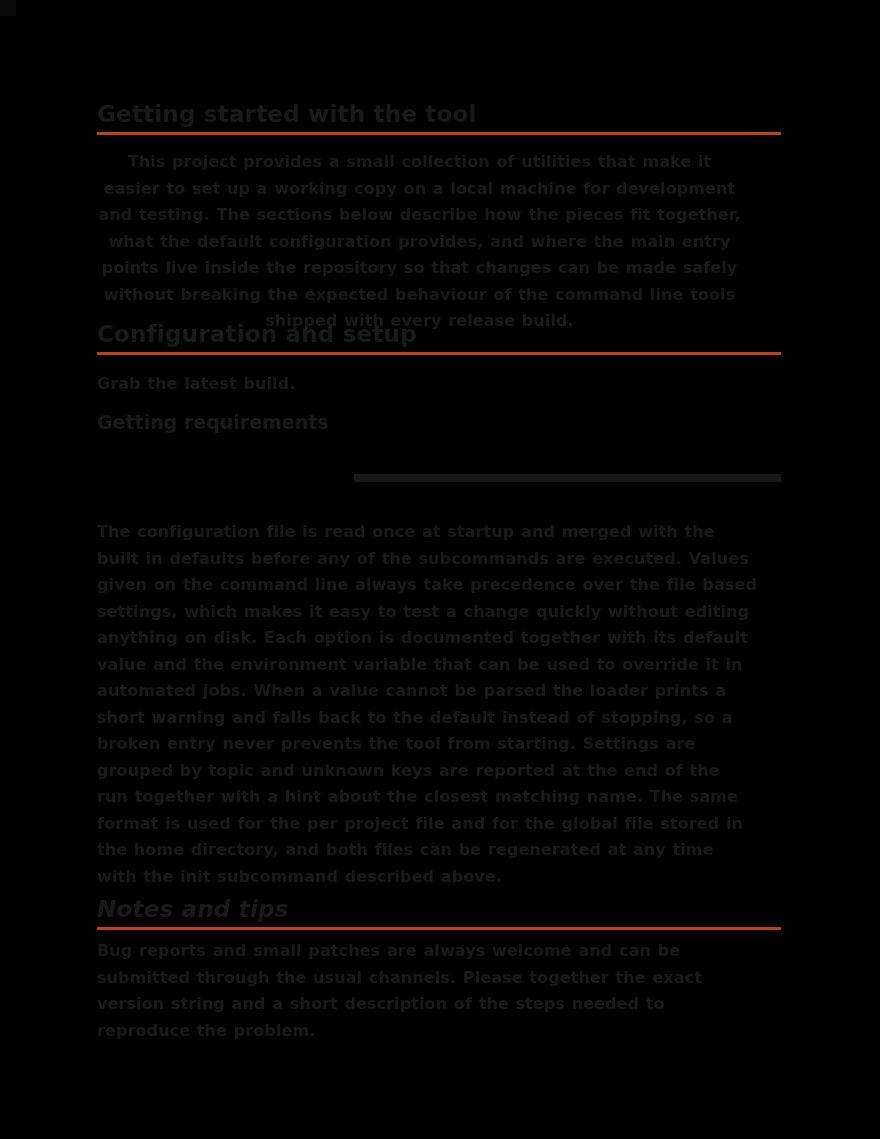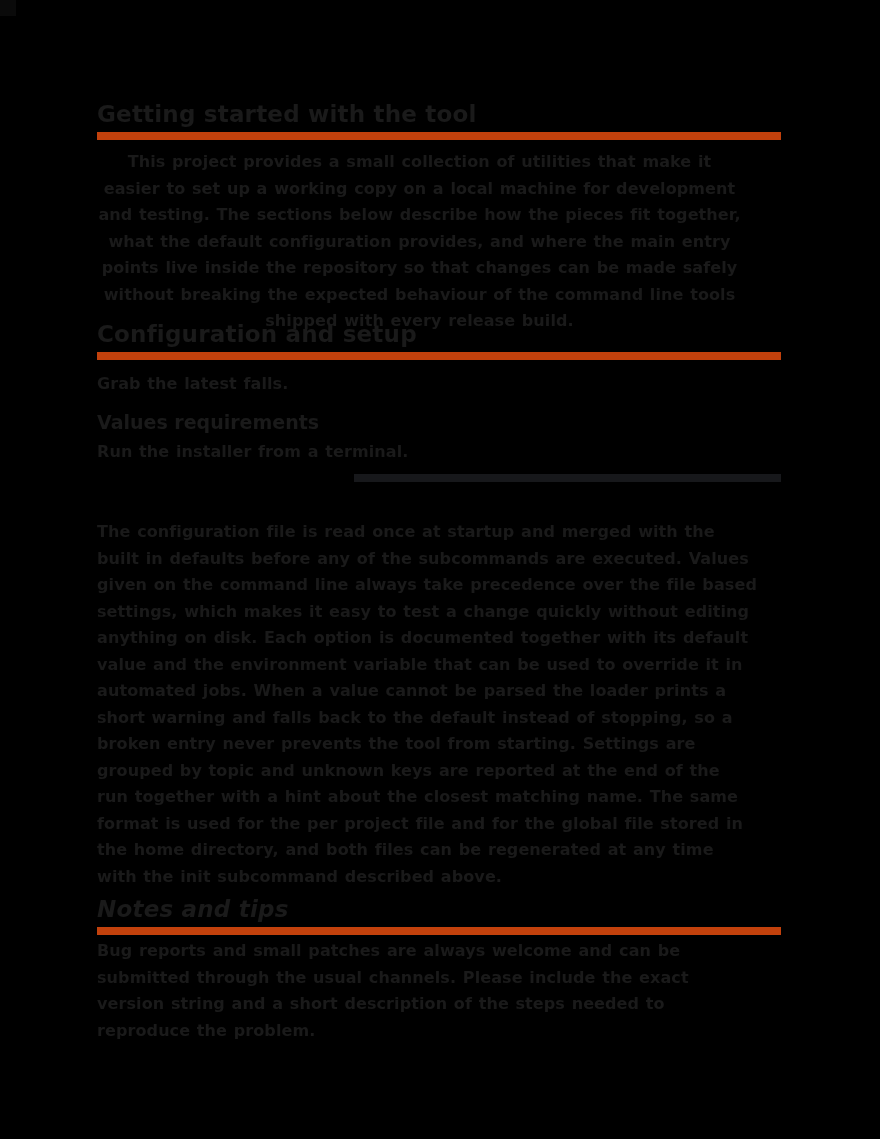--- a/index.html
+++ b/index.html
@@ -37,21 +37,21 @@
   }
   .h2 {
     font-size: 23px;
     line-height: 27px;
     font-weight: 800;
     letter-spacing: 0.2px;
     width: 684px;
   }
   .h2.underlined {
     padding-bottom: 4px;
-    border-bottom: 8px solid #c2410c;
+    border-bottom: 3px solid #c2410c;
   }
   .h3 {
     font-size: 19px;
     line-height: 24px;
     font-weight: 800;
     width: 684px;
   }
   .para, .line {
     font-size: 16px;
     line-height: 26.5px;
@@ -84,28 +84,27 @@
 <div class="corner-artifact"></div>
 
 <div class="content">
 
   <h2 class="block h2 h2-a underlined">Getting started with the tool</h2>
 
   <p class="block para para-a">This project provides a small collection of utilities that make it easier to set up a working copy on a local machine for development and testing. The sections below describe how the pieces fit together, what the default configuration provides, and where the main entry points live inside the repository so that changes can be made safely without breaking the expected behaviour of the command line tools shipped with every release build.</p>
 
   <h2 class="block h2 h2-b underlined">Configuration and setup</h2>
 
-  <p class="block line line-b">Grab the latest falls.</p>
+  <p class="block line line-b">Grab the latest build.</p>
 
-  <h3 class="block h3 h3-a">Values requirements</h3>
+  <h3 class="block h3 h3-a">Getting requirements</h3>
 
-  <p class="block line line-c">Run the installer from a terminal.</p>
 
   <div class="rule-fragment"></div>
 
 
   <p class="block para para-b">The configuration file is read once at startup and merged with the built in defaults before any of the subcommands are executed. Values given on the command line always take precedence over the file based settings, which makes it easy to test a change quickly without editing anything on disk. Each option is documented together with its default value and the environment variable that can be used to override it in automated jobs. When a value cannot be parsed the loader prints a short warning and falls back to the default instead of stopping, so a broken entry never prevents the tool from starting. Settings are grouped by topic and unknown keys are reported at the end of the run together with a hint about the closest matching name. The same format is used for the per project file and for the global file stored in the home directory, and both files can be regenerated at any time with the init subcommand described above.</p>
 
   <h2 class="block h2 h2-d underlined">Notes and tips</h2>
 
-  <p class="block para para-c">Bug reports and small patches are always welcome and can be submitted through the usual channels. Please include the exact version string and a short description of the steps needed to reproduce the problem.</p>
+  <p class="block para para-c">Bug reports and small patches are always welcome and can be submitted through the usual channels. Please together the exact version string and a short description of the steps needed to reproduce the problem.</p>
 
 </div>
 
 </body></html>

